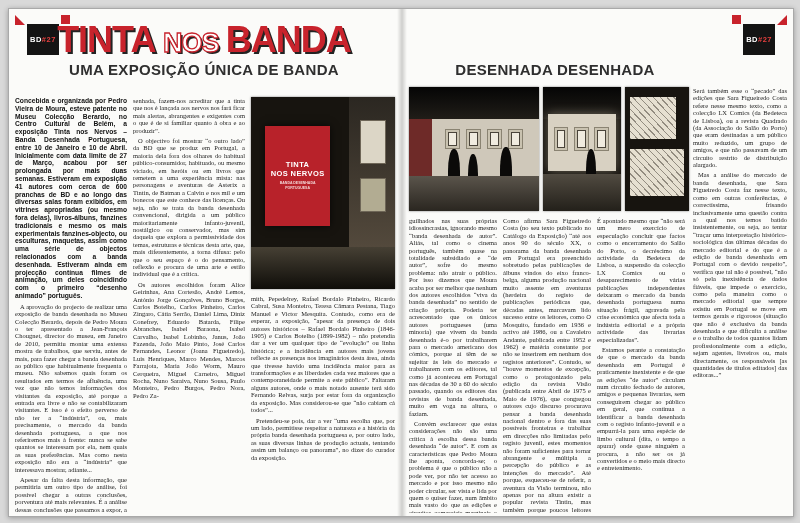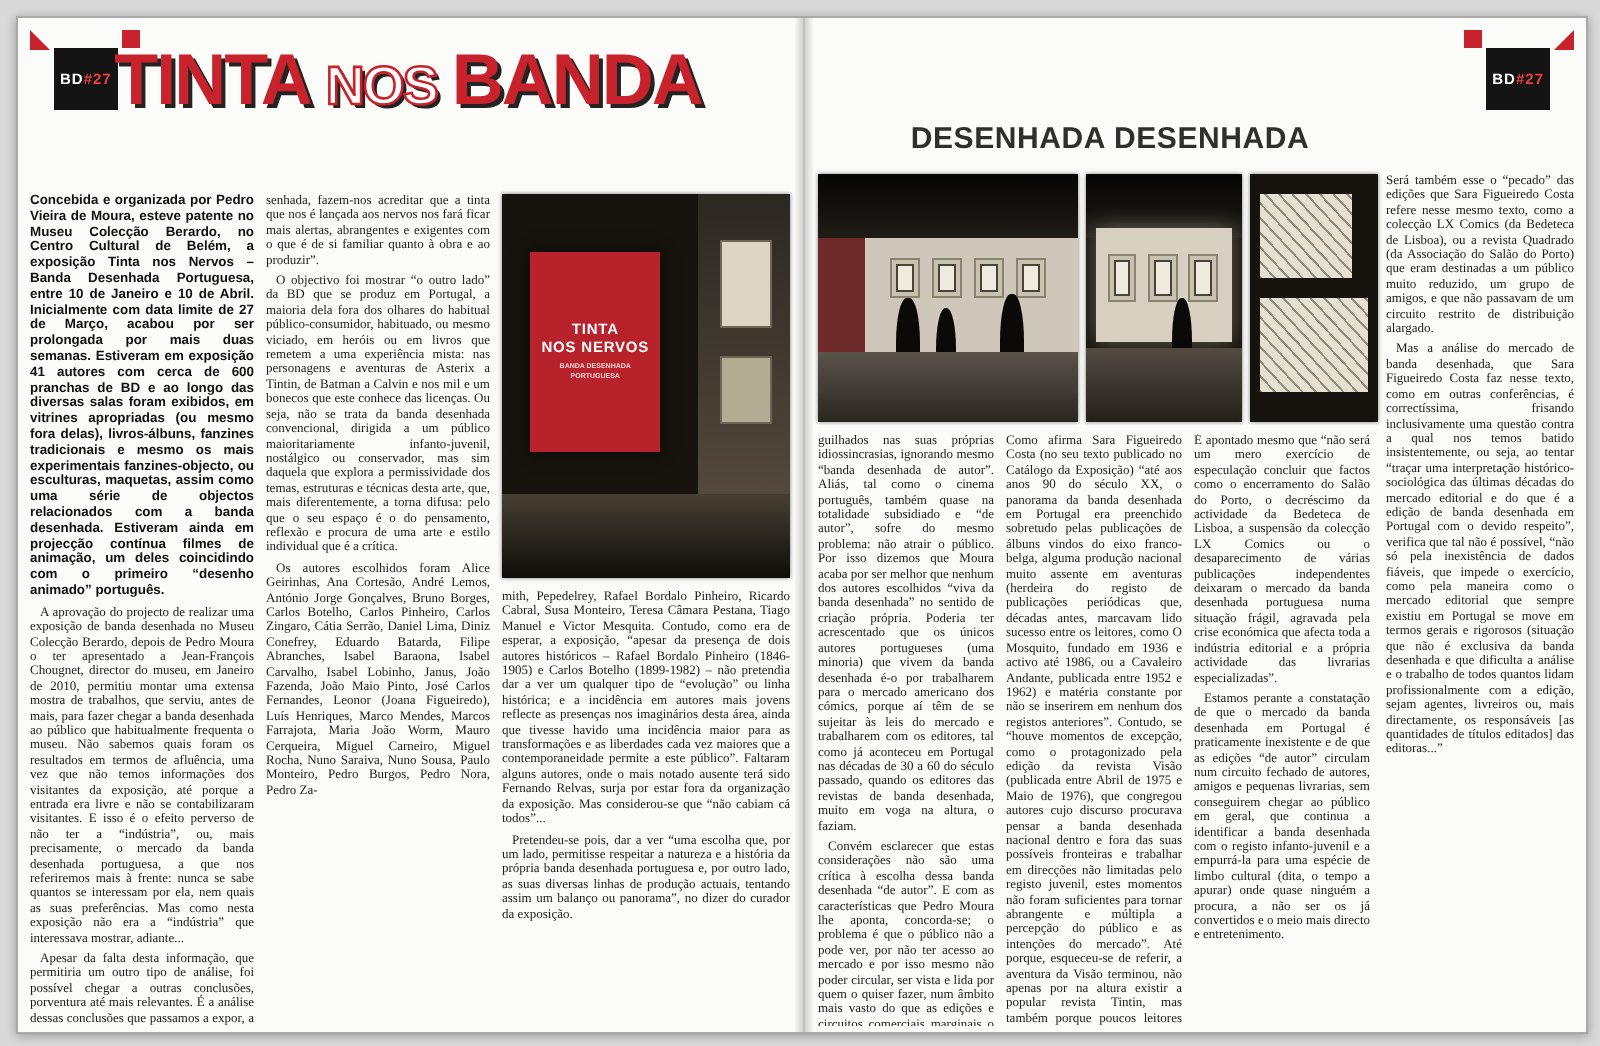--- a/index.html
+++ b/index.html
@@ -104,20 +104,21 @@
     <span class="badge-tri"></span>
     <span class="badge-box"><span>BD</span><span class="num">#27</span></span>
     <span class="badge-sq"></span>
   </div>
 
   <div class="title">
     <span class="tw">TINTA</span>
     <span class="tw mid">NOS</span>
     <span class="tw">BANDA</span>
   </div>
+  <div class="subtitle sub-left">UMA EXPOSIÇÃO ÚNICA DE BANDA</div>
   <div class="subtitle sub-right">DESENHADA DESENHADA</div>
 
   <div class="col lc1">
     <p class="intro">Concebida e organizada por Pedro Vieira de Moura, esteve patente no Museu Colecção Berardo, no Centro Cultural de Belém, a exposição Tinta nos Nervos – Banda Desenhada Portuguesa, entre 10 de Janeiro e 10 de Abril. Inicialmente com data limite de 27 de Março, acabou por ser prolongada por mais duas semanas. Estiveram em exposição 41 autores com cerca de 600 pranchas de BD e ao longo das diversas salas foram exibidos, em vitrines apropriadas (ou mesmo fora delas), livros-álbuns, fanzines tradicionais e mesmo os mais experimentais fanzines-objecto, ou esculturas, maquetas, assim como uma série de objectos relacionados com a banda desenhada. Estiveram ainda em projecção contínua filmes de animação, um deles coincidindo com o primeiro “desenho animado” português.</p>
     <p>A aprovação do projecto de realizar uma exposição de banda desenhada no Museu Colecção Berardo, depois de Pedro Moura o ter apresentado a Jean-François Chougnet, director do museu, em Janeiro de 2010, permitiu montar uma extensa mostra de trabalhos, que serviu, antes de mais, para fazer chegar a banda desenhada ao público que habitualmente frequenta o museu. Não sabemos quais foram os resultados em termos de afluência, uma vez que não temos informações dos visitantes da exposição, até porque a entrada era livre e não se contabilizaram visitantes. E isso é o efeito perverso de não ter a “indústria”, ou, mais precisamente, o mercado da banda desenhada portuguesa, a que nos referiremos mais à frente: nunca se sabe quantos se interessam por ela, nem quais as suas preferências. Mas como nesta exposição não era a “indústria” que interessava mostrar, adiante...</p>
     <p>Apesar da falta desta informação, que permitiria um outro tipo de análise, foi possível chegar a outras conclusões, porventura até mais relevantes. É a análise dessas conclusões que passamos a expor, a par do muito que foi escrito e dito sobre Tinta nos Nervos.</p>
 
   </div>
   <div class="col lc2">
     <p>senhada, fazem-nos acreditar que a tinta que nos é lançada aos nervos nos fará ficar mais alertas, abrangentes e exigentes com o que é de si familiar quanto à obra e ao produzir”.</p>

